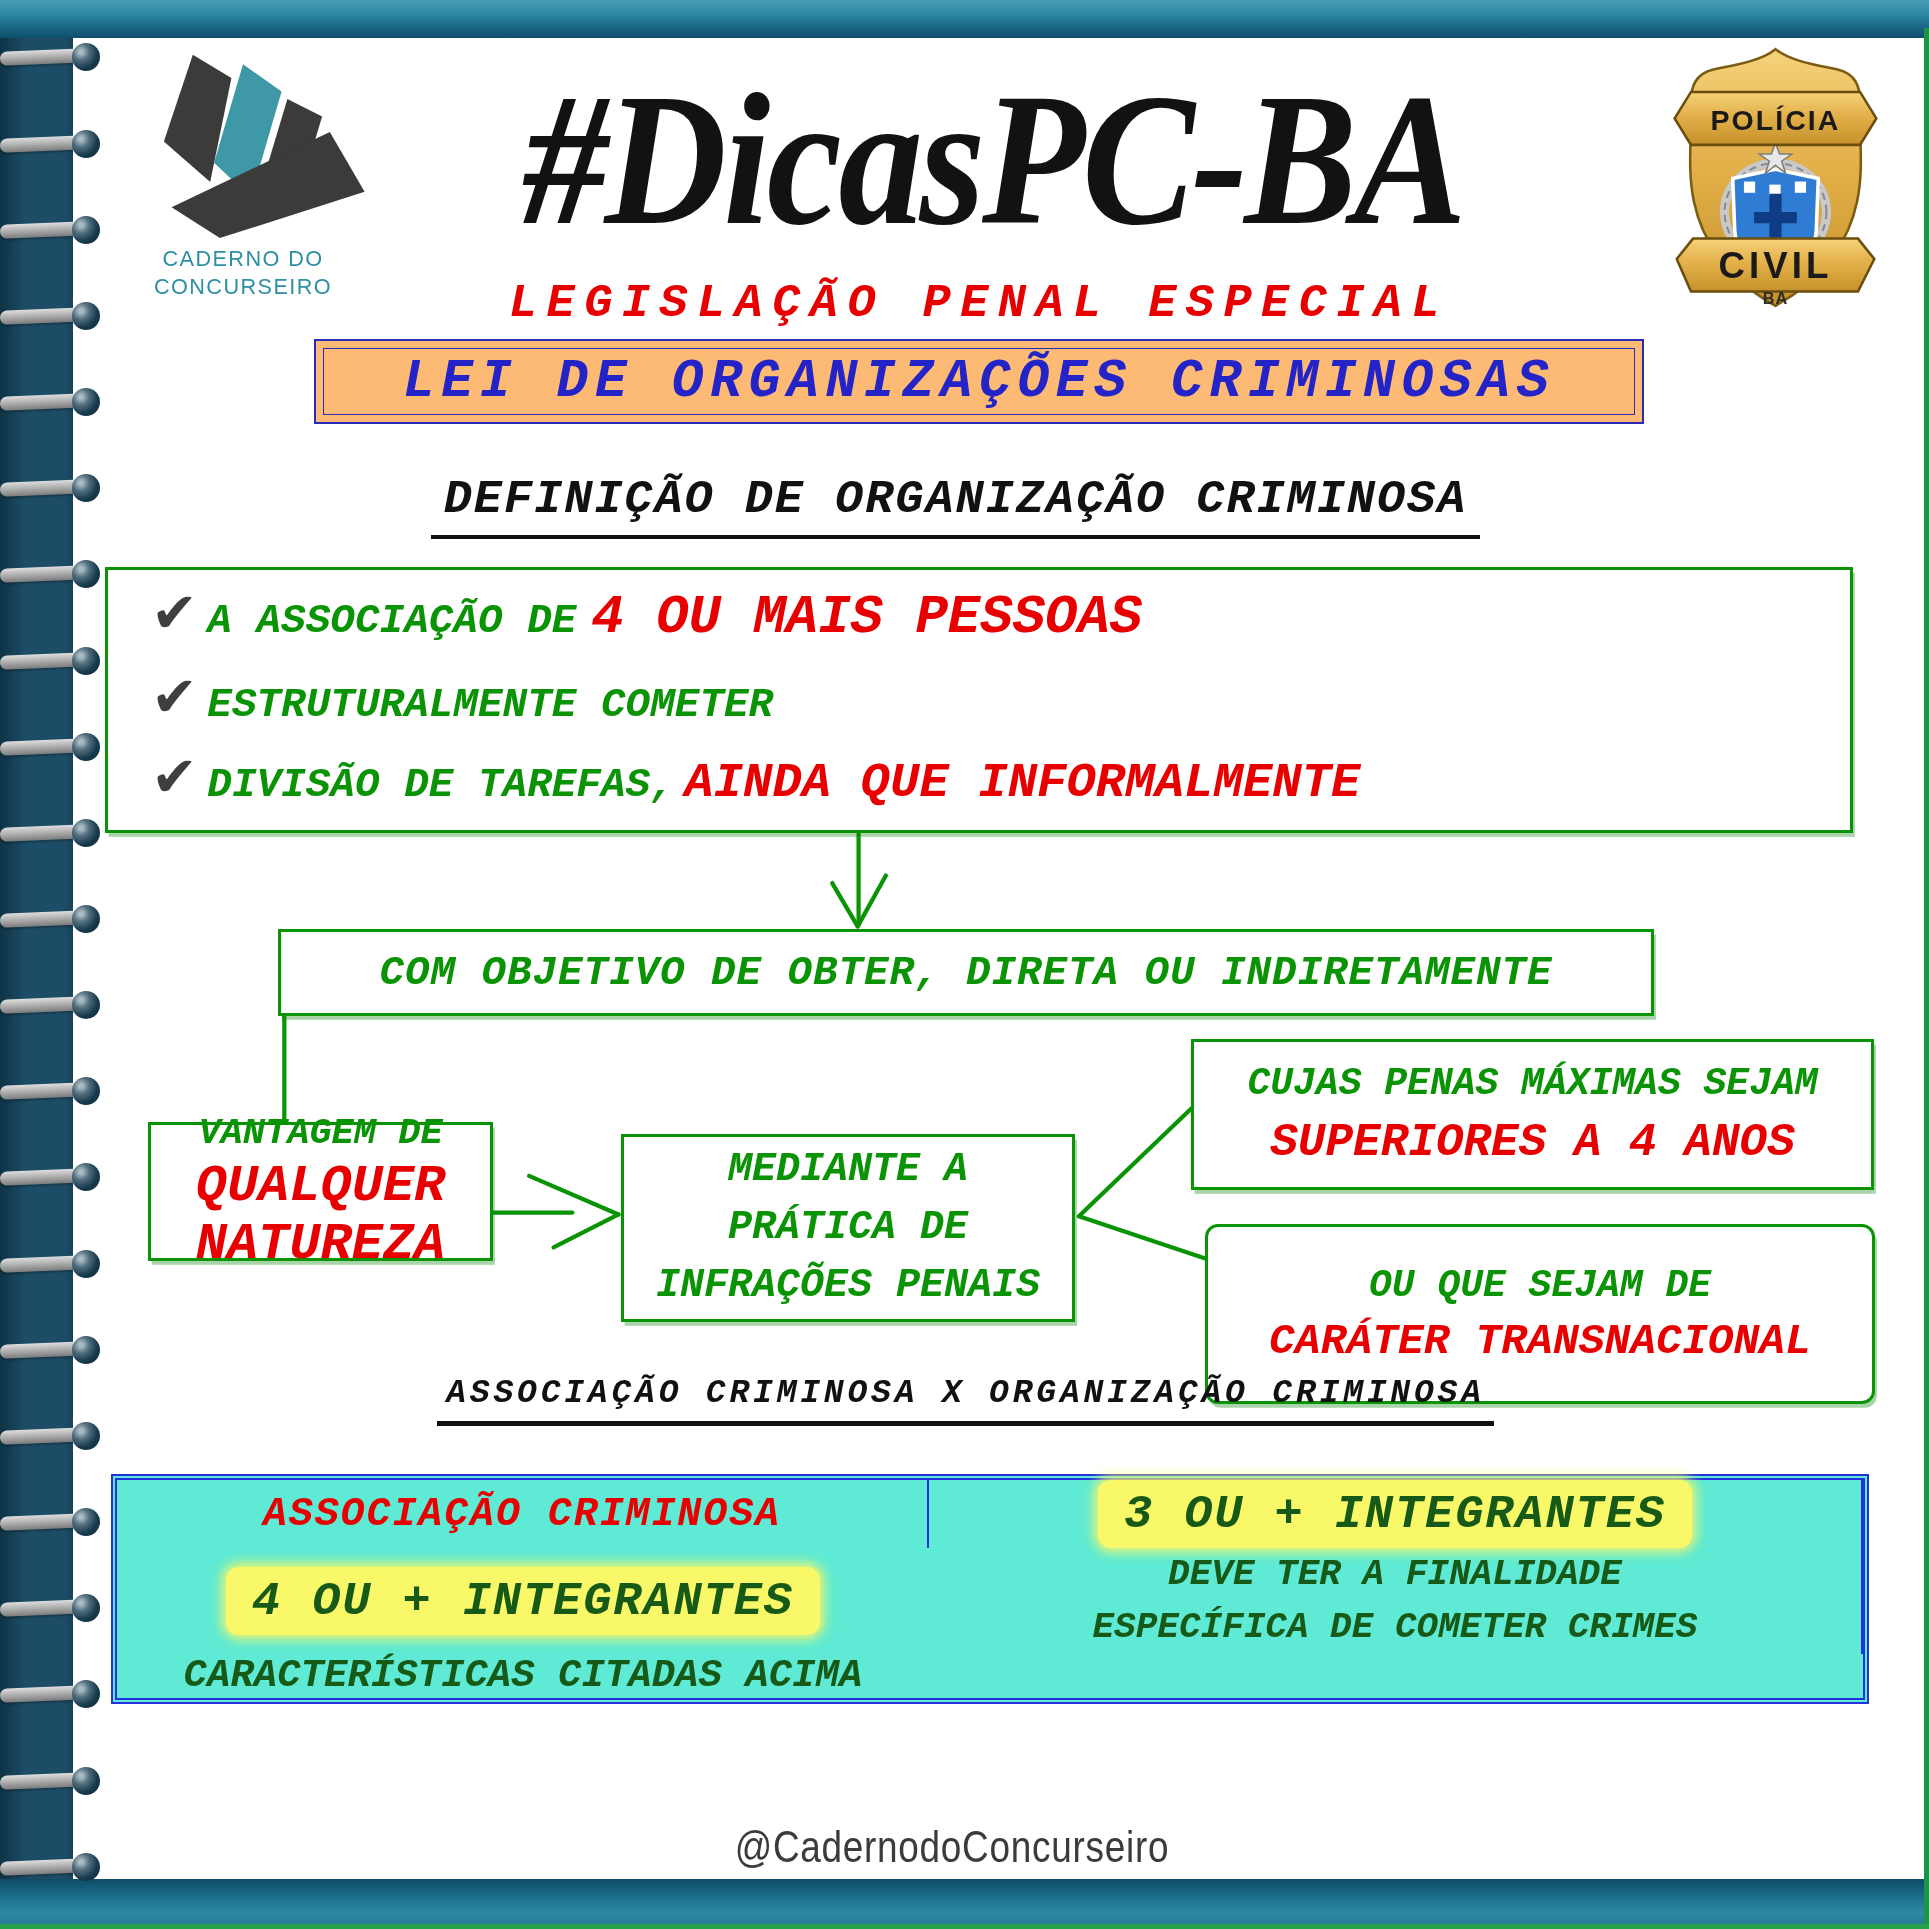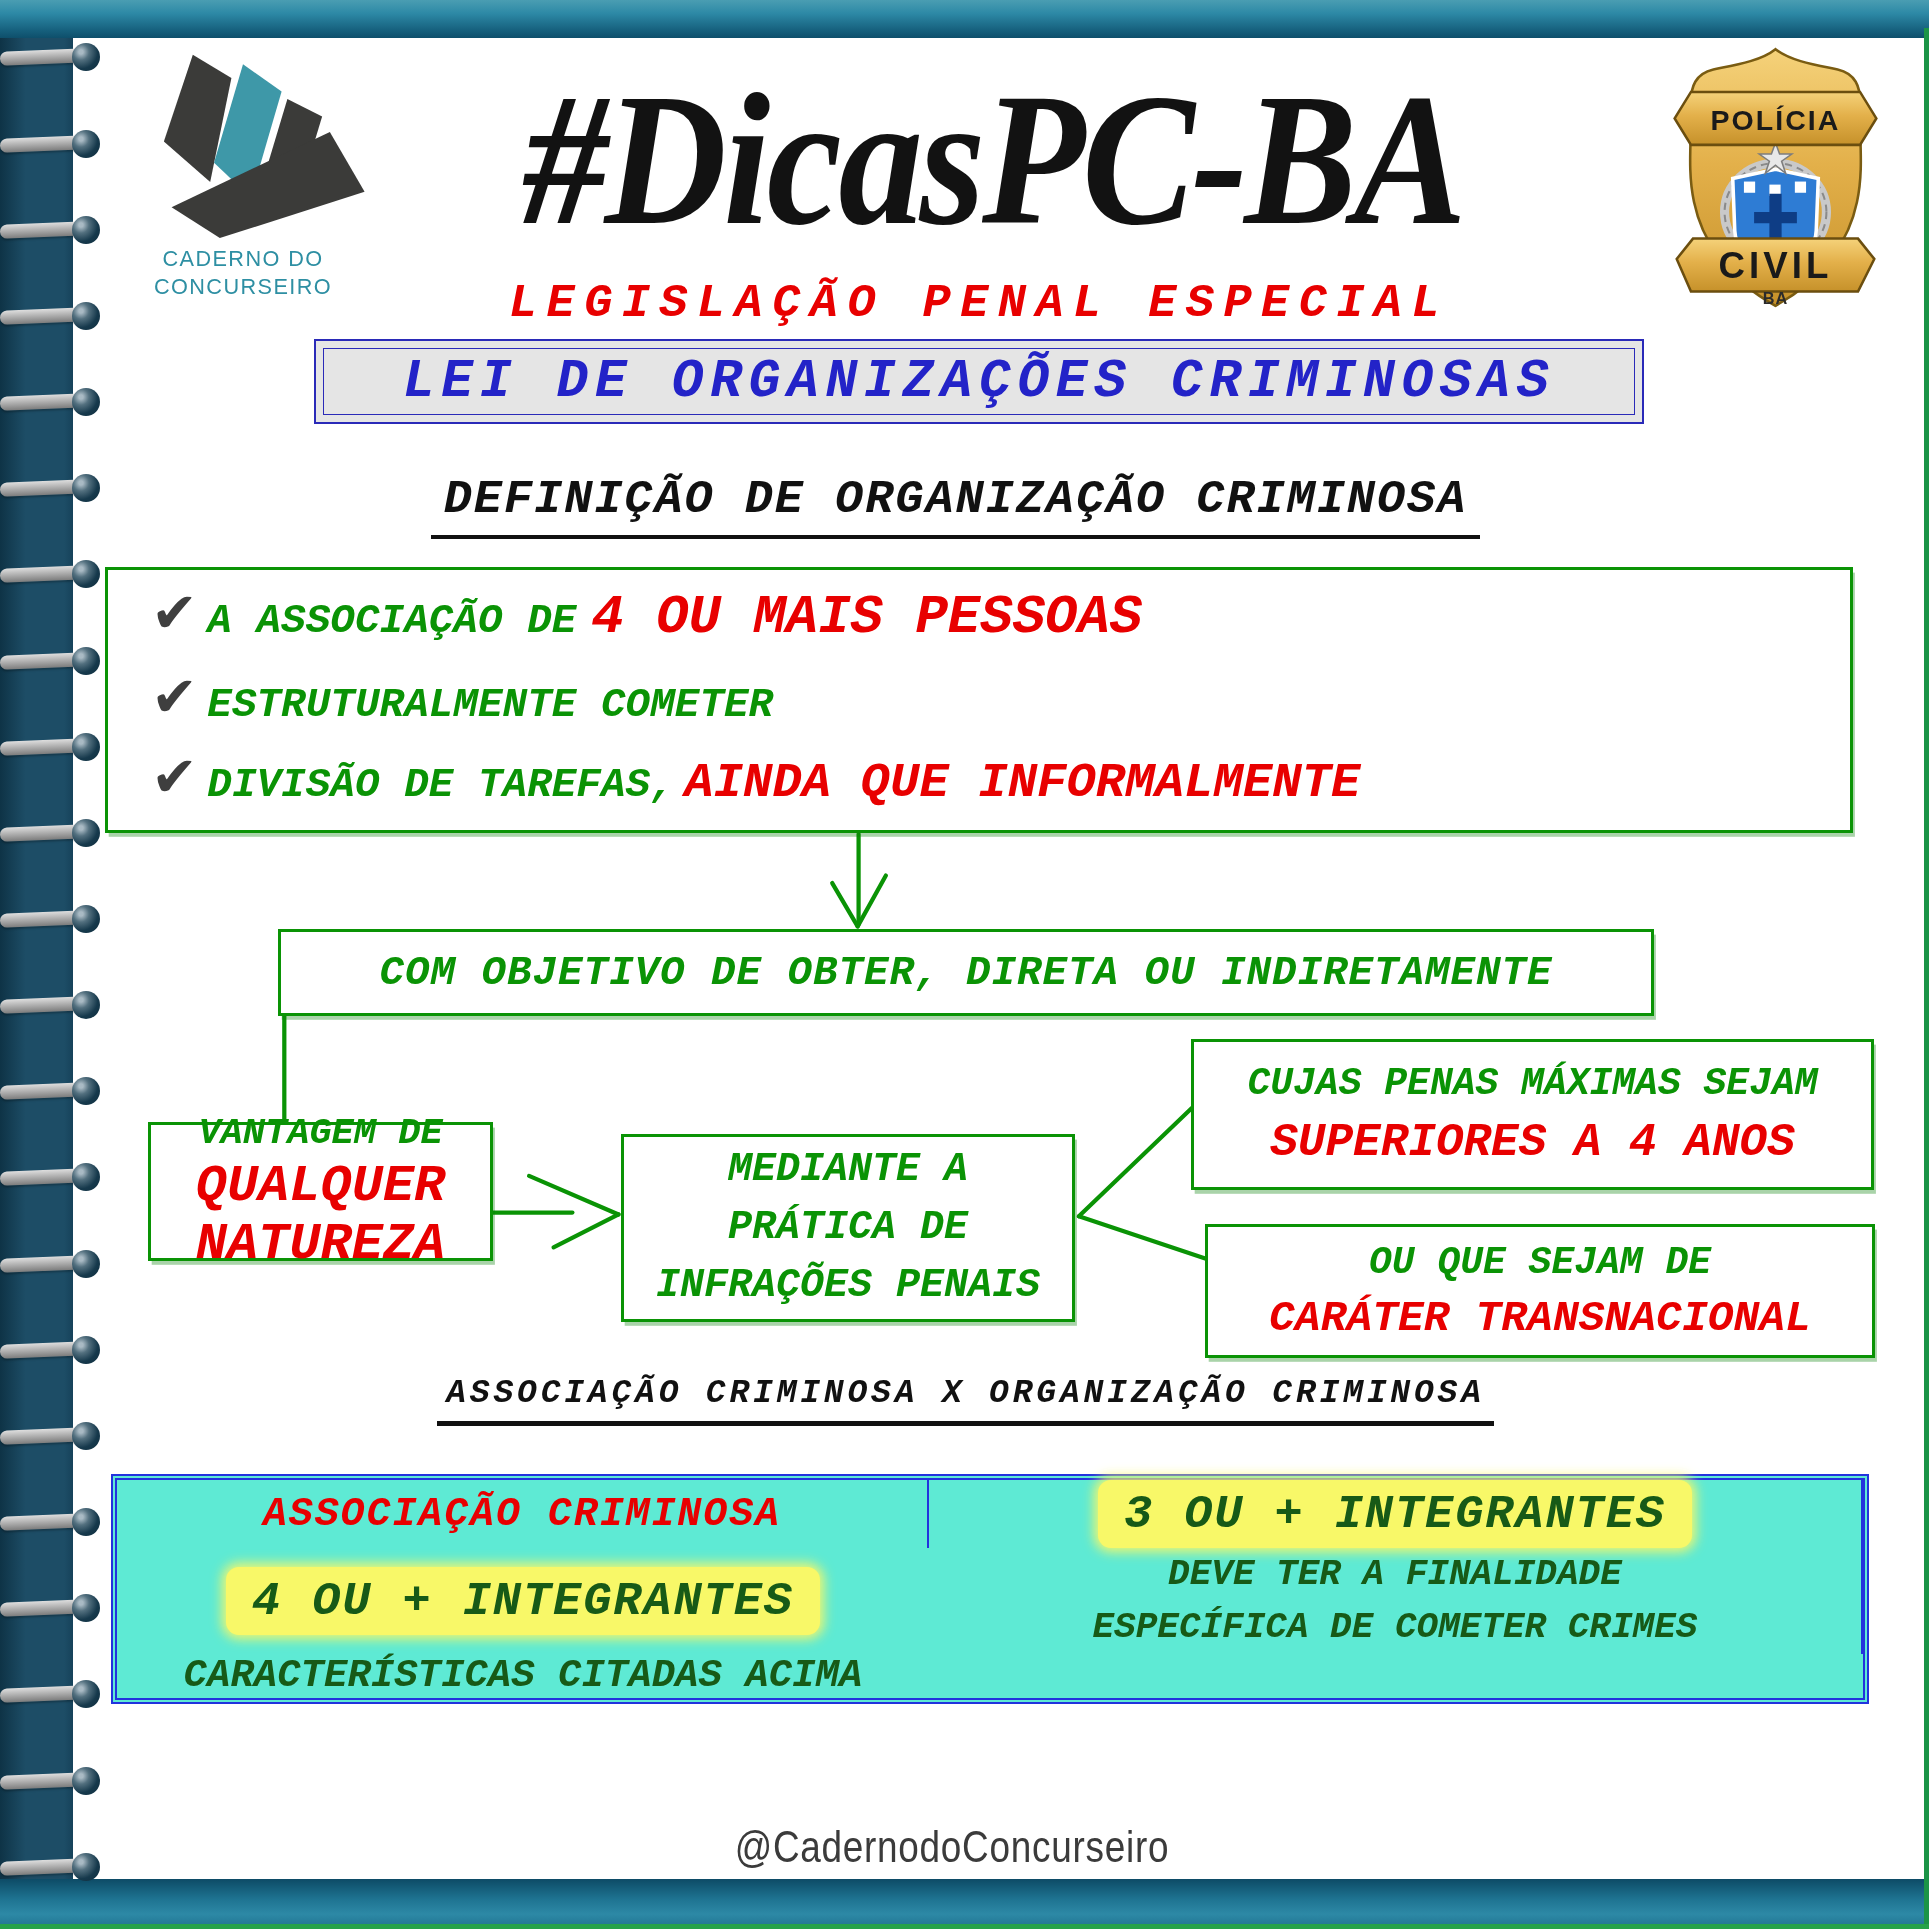--- a/index.html
+++ b/index.html
@@ -43,21 +43,21 @@
   .big-title{position:absolute;left:358px;top:58px;width:1271px;height:202px;z-index:8;
     display:flex;align-items:center;justify-content:center;}
   .big-title span{display:inline-block;transform:scaleX(.9);transform-origin:center;
     font-family:"Liberation Serif","DejaVu Serif",serif;font-style:italic;font-weight:700;
     font-size:188px;color:#121212;letter-spacing:-3.8px;white-space:nowrap;}
   .badge-wrap{position:absolute;left:1665px;top:41px;width:221px;height:275px;z-index:8;}
   .subtitle{position:absolute;left:282px;top:277px;width:1394px;font-size:47px;color:var(--red);
     letter-spacing:9.4px;text-align:center;white-space:nowrap;z-index:8;}
   .law-box{position:absolute;left:314px;top:339px;width:1330px;height:85px;z-index:8;
     border:2.8px solid var(--blueborder);outline:1.9px solid var(--blueborder);outline-offset:-10.4px;
-    display:flex;align-items:center;justify-content:center;background:#e5e5e5;}
+    display:flex;align-items:center;justify-content:center;background:#fdba74;}
   .law-box span{font-size:53px;color:var(--bluetext);letter-spacing:6.6px;white-space:nowrap;}
   .def-heading{position:absolute;left:282px;top:473px;width:1347px;text-align:center;z-index:8;}
   .def-heading span{display:inline-block;font-size:47px;color:#111;letter-spacing:1.9px;
     padding:0 13px 9.4px 13px;border-bottom:4.7px solid #111;white-space:nowrap;}
   
   .gbox{position:absolute;background:#fff;border:3.8px solid var(--green);z-index:8;
     box-shadow:2.8px 4.7px 0 -0.9px rgba(10,130,10,.35);
     display:flex;flex-direction:column;align-items:center;justify-content:center;}
   .check-box{left:105px;top:567px;width:1748px;height:266px;align-items:flex-start;
     justify-content:space-between;padding:15px 19px 19px 43px;}
@@ -70,21 +70,21 @@
   .objective-box{left:256px;top:929px;width:1376px;height:87px;margin-left:22px;}
   .objective-box span{font-size:41px;letter-spacing:0.9px;white-space:nowrap;}
   .advantage-box{left:148px;top:1122px;width:345px;height:139px;}
   .advantage-box .l1{font-size:37px;line-height:49px;}
   .advantage-box .l2{font-size:52px;line-height:58px;}
   .means-box{left:621px;top:1134px;width:454px;height:188px;}
   .means-box span{font-size:40px;line-height:58px;white-space:nowrap;}
   .penalties-box{left:1191px;top:1039px;width:683px;height:151px;}
   .penalties-box .l1{font-size:38px;line-height:56px;white-space:nowrap;}
   .penalties-box .l2{font-size:46px;line-height:62px;white-space:nowrap;}
-  .trans-box{left:1205px;top:1224px;width:670px;height:134px;}
+  .trans-box{left:1205px;top:1224px;width:670px;height:180px;border-radius:13px;}
   .trans-box .l1{font-size:38px;line-height:55px;white-space:nowrap;}
   .trans-box .l2{font-size:43px;line-height:58px;white-space:nowrap;}
   #connectors{position:absolute;left:0;top:0;z-index:7;pointer-events:none;}
   
   .cmp-heading{position:absolute;left:184px;top:1375px;width:1563px;text-align:center;z-index:8;}
   .cmp-heading span{display:inline-block;font-size:33px;color:#111;letter-spacing:3.8px;
     padding:0 9.4px 9.4px 9.4px;border-bottom:5.6px solid #111;white-space:nowrap;}
   .cmp-table{position:absolute;left:111px;top:1474px;width:1758px;z-index:8;background:#5eead4;
     border:6.6px double var(--tblue);display:grid;grid-template-columns:46.5% 53.5%;}
   .cell{display:flex;flex-direction:column;align-items:center;justify-content:center;}

